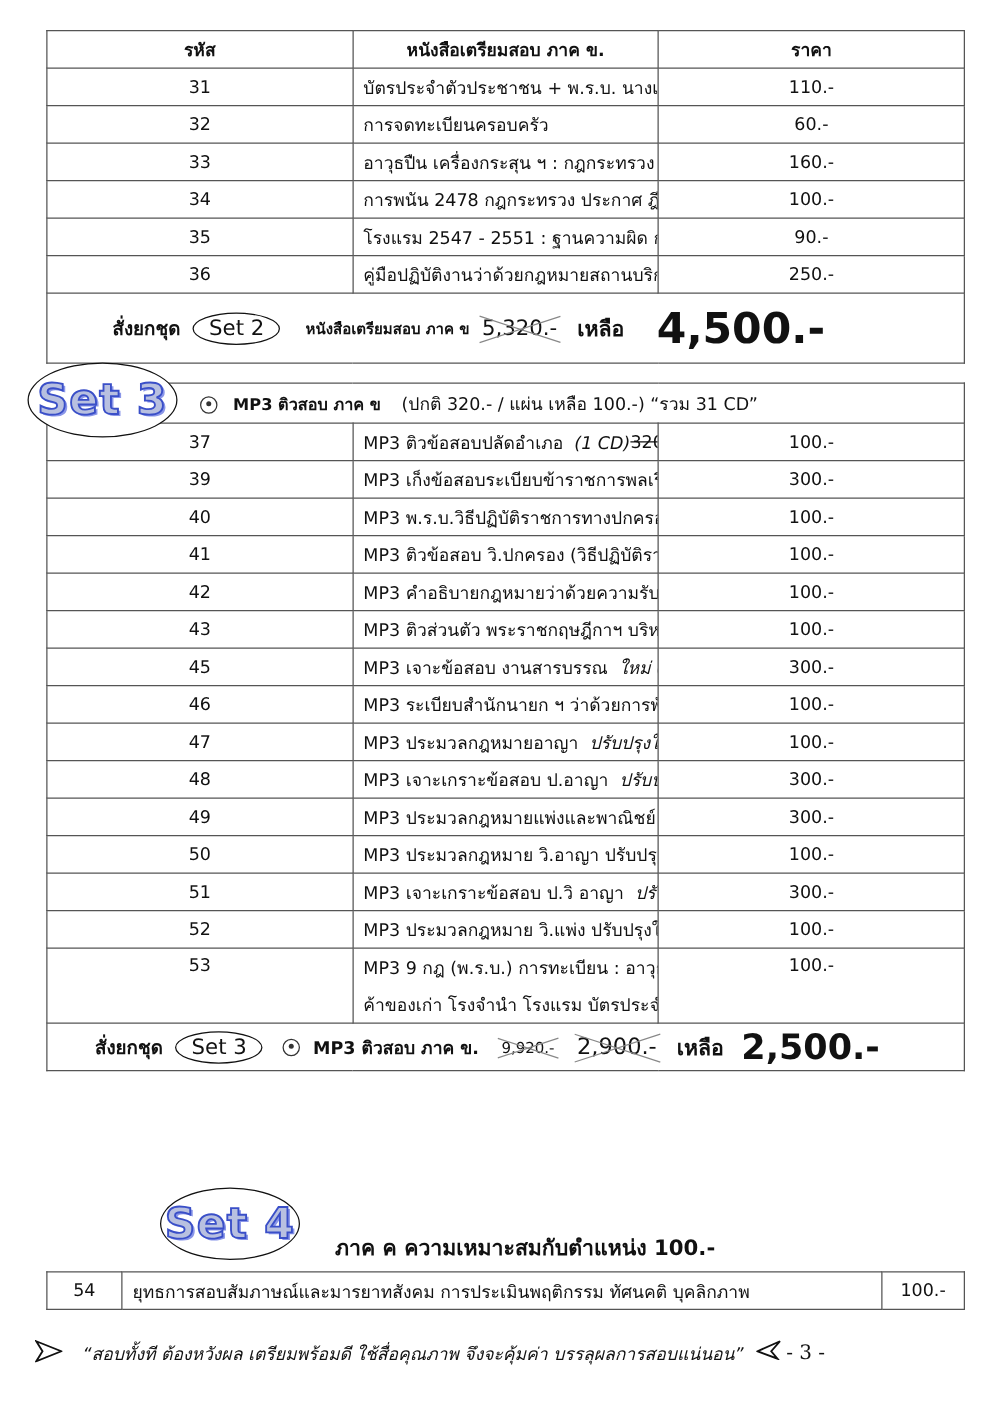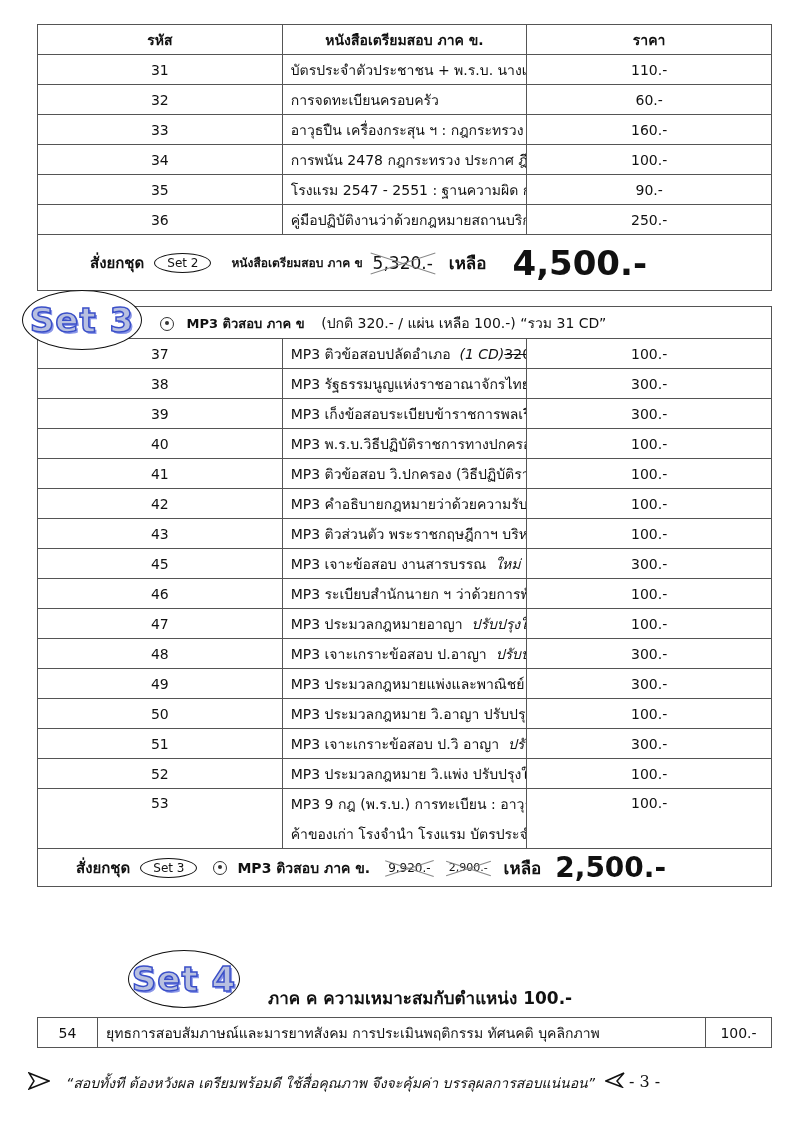--- a/index.html
+++ b/index.html
@@ -8,21 +8,21 @@
     .abs { position: absolute; }
     table.grid { border-collapse: collapse; position: absolute; left: 37px; width: 735px; table-layout: fixed; }
     table.grid td, table.grid th { border: 1px solid #555; height: 30px; font-size: 14px; font-weight: normal; vertical-align: middle; }
     td.code { width: 60px; text-align: center; }
     td.price { width: 66px; text-align: center; }
     td.desc { padding-left: 8px; white-space: nowrap; overflow: hidden; }
     th { font-weight: bold !important; margin-top: 14px; }
     .it { font-style: italic; }
     .bold { font-weight: bold; }
     .summary-cell { height: 56px !important; position: relative; }
-    .oval { display: inline-block; border: 1.5px solid #111; border-radius: 50%; padding: 2px 12px; font-size: 12px; }
+    .oval { display: inline-block; border: 1.5px solid #111; border-radius: 50%; padding: 2px 12px; font-size: 17px; }
     .xout { position: relative; display: inline-block; }
     .xout::before, .xout::after { content: ""; position: absolute; left: -4px; right: -4px; top: 50%; height: 1px; background: #888; }
     .xout::before { transform: rotate(18deg); }
     .xout::after { transform: rotate(-18deg); }
     .strike { text-decoration: line-through; }
     .desc-flex { display: flex; justify-content: space-between; align-items: center; padding-right: 4px; }
     .set-badge { position: absolute; border: 1.5px solid #111; border-radius: 50%; display: flex; align-items: center; justify-content: center; background: #fff; }
     .set-badge span { font-family: "DejaVu Sans", sans-serif; font-weight: bold; color: #b8c0e0; -webkit-text-stroke: 1.5px #3a4fc8; text-shadow: 2px 2px 0 #8a96e8; font-size: 34px; letter-spacing: 1px; }
     .cd-icon { display: inline-block; width: 14px; height: 14px; border-radius: 50%; border: 1.5px solid #333; position: relative; vertical-align: middle; margin-right: 8px; }
     .cd-icon::after { content: ""; position: absolute; left: 3.5px; top: 3.5px; width: 4px; height: 4px; border-radius: 50%; background: #333; }
@@ -97,29 +97,20 @@
         <td class="code">37</td>
         <td class="desc">
           <div class="desc-flex">
             <span><span>MP3  ติวข้อสอบปลัดอำเภอ</span>&nbsp;&nbsp;<span class="it">(1 CD)</span></span>
             <span><span class="strike">320.-</span></span>
           </div>
         </td>
         <td class="price">100.-</td>
       </tr>
       <tr>
-        <td class="code">38</td>
-        <td class="desc">
-          <div class="desc-flex">
-            <span><span>MP3  รัฐธรรมนูญแห่งราชอาณาจักรไทย</span>&nbsp;&nbsp;</span>
-          </div>
-        </td>
-        <td class="price">300.-</td>
-      </tr>
-      <tr>
         <td class="code">39</td>
         <td class="desc">
           <div class="desc-flex">
             <span><span>MP3  เก็งข้อสอบระเบียบข้าราชการพลเรือน</span>&nbsp;&nbsp;</span>
           </div>
         </td>
         <td class="price">300.-</td>
       </tr>
       <tr>
         <td class="code">40</td>
@@ -246,21 +237,21 @@
     <td class="price" style="vertical-align:top;padding-top:6px;">100.-</td>
   </tr>
   <tr>
     <td colspan="3" style="height:38px;">
       <div style="display:flex;align-items:center;padding-left:38px;gap:10px;">
         <span class="bold" style="font-size:15px;">สั่งยกชุด</span>
         <span class="oval">Set 3</span>
         <span class="cd-icon" style="margin-left:6px;margin-right:0;"></span>
         <span class="bold" style="font-size:14px;">MP3  ติวสอบ  ภาค  ข.</span>
         <span class="xout" style="font-size:12px;margin-left:8px;">9,920.-</span>
-        <span class="xout" style="font-size:11px;margin-left:8px;">2,900.-</span>
+        <span class="xout" style="font-size:18px;margin-left:8px;">2,900.-</span>
         <span class="bold" style="font-size:17px;margin-left:6px;">เหลือ</span>
         <span style="font-size:28px;font-weight:bold;margin-left:4px;">2,500.-</span>
       </div>
     </td>
   </tr>
 </tbody>
   </table>
 
 <div class="set-badge" style="left:22px;top:290px;width:120px;height:60px;">
   <span>Set 3</span>

